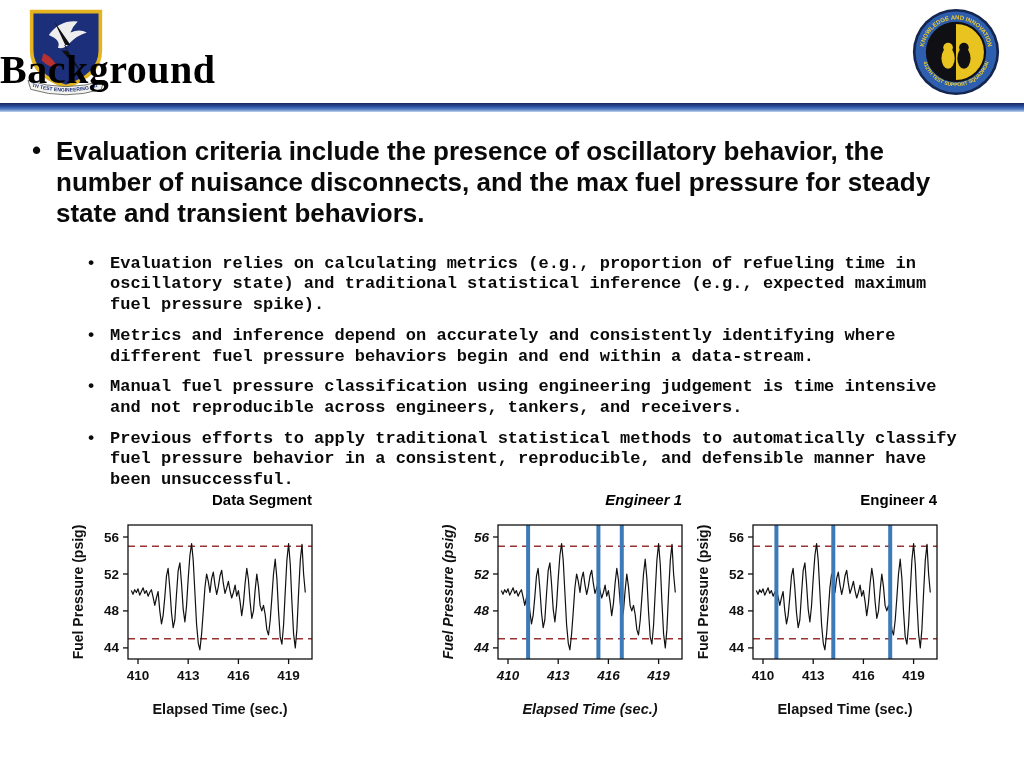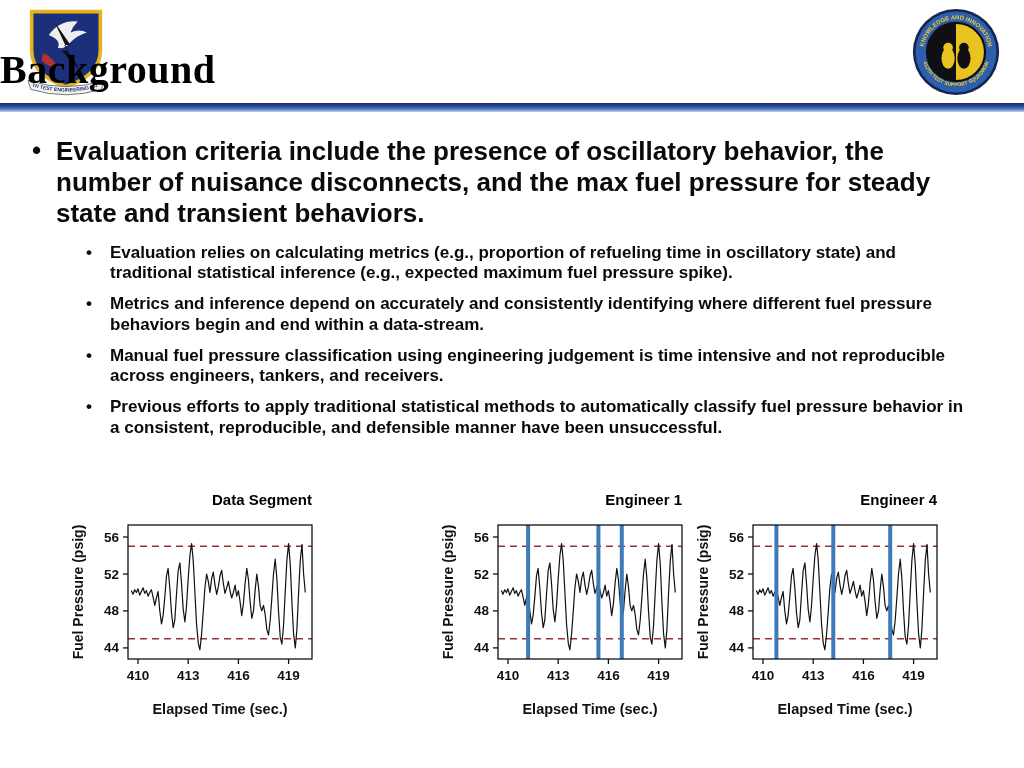--- a/index.html
+++ b/index.html
@@ -28,31 +28,31 @@
     background:linear-gradient(180deg,#16295e 0%,#2a4fa0 40%,#5b85c8 72%,#c3d4ec 100%);
   }
 
   .content { position:absolute; top:136px; left:30px; width:964px; }
   .bullet-main {
     position:relative; padding-left:26px;
     font-size:26px; font-weight:700; line-height:1.2;
     max-width:916px;
   }
   .bullet-main::before { content:"\2022"; position:absolute; left:2px; top:-1px; }
-  .sub-list { list-style:none; margin-top:13px; padding-left:56px; }
+  .sub-list { list-style:none; margin-top:24px; padding-left:56px;font-family:Liberation Mono, monospace; }
   .sub-list li {
     position:relative; padding-left:24px;
     font-size:17px; font-weight:700; line-height:1.22;
     margin-bottom:10px; max-width:884px;
   }
   .sub-list li::before { content:"\2022"; position:absolute; left:0; top:0; }
 
   .chart-block { position:absolute; top:491px; width:250px; }
   .chart-block.c0 { left:70px; }
-  .chart-block.c1 { left:440px; }
+  .chart-block.c1 { left:440px;font-style:italic; }
   .chart-block.c2 { left:695px; }
   .chart-title {
     margin-left:50px; width:192px; text-align:right;
     font-size:15px; font-weight:700; margin-bottom:1px; color:#000;
   }
 </style>
 </head>
 <body>
 
 <div class="slide">

